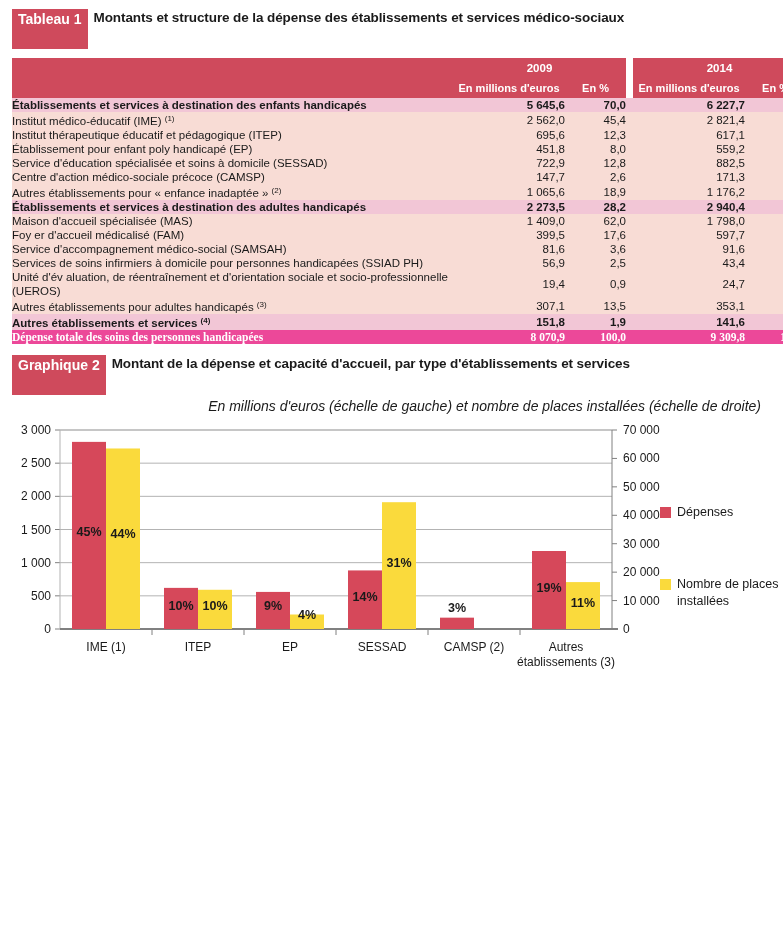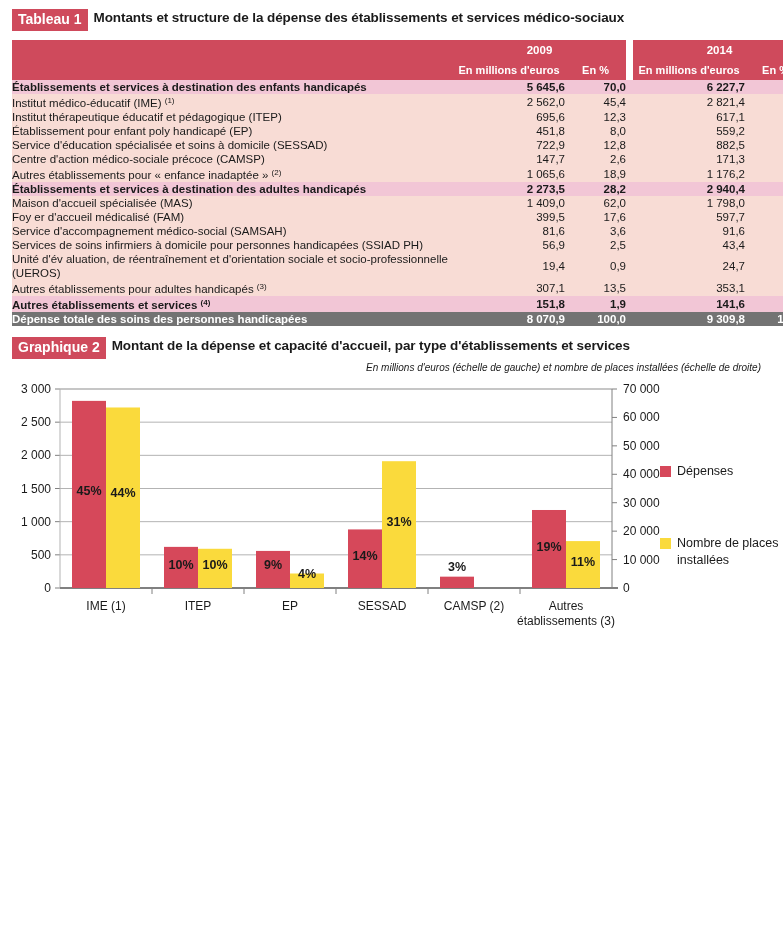--- a/index.html
+++ b/index.html
@@ -26,21 +26,21 @@
     line-height: 19px;
     letter-spacing: -0.1px;
   }
   .tag {
     display: inline-block;
     background: #cf4a5c;
     color: #ffffff;
     font-weight: bold;
     font-size: 14px;
     line-height: 19px;
-    padding: 1px 6px 2px 6px;
+    padding: 1px 6px 20px 6px;
     margin-right: 6px;
     vertical-align: -2px;
     letter-spacing: 0px;
   }
 
   
   table.main-table {
     border-collapse: collapse;
     width: 759px;
     margin: 9px 12px 0 12px;
@@ -72,42 +72,43 @@
 
   tr.group td {
     background: #f2c6d6;
     font-weight: bold;
     margin-left: 12px;
   }
   tr.normal td {
     background: #f8dcd5;
   }
   tr.total td {
-    background: #737373;
+    background: #ec4899;
     color: #ffffff;
     font-weight: bold;
+    font-family: Liberation Serif, serif;
   }
   td.lbl {
     padding: 5px 0 5px 7px;
     text-align: left;
     font-size: 11.5px;
     line-height: 14px;
   }
   td.num {
     text-align: right;
     padding-right: 9px;
     font-size: 11.5px;
     white-space: nowrap;
   }
   sup { font-size: 8px; vertical-align: 4px; }
 
   
   .chart-note {
     font-style: italic;
-    font-size: 10px;
+    font-size: 14px;
     text-align: right;
     padding: 3px 10px 0 0;
     font-weight: normal;
     color: #1a1a1a;
   }
   .chart-wrap {
     position: relative;
     width: 783px;
     height: 280px;
     margin-top: 2px;

